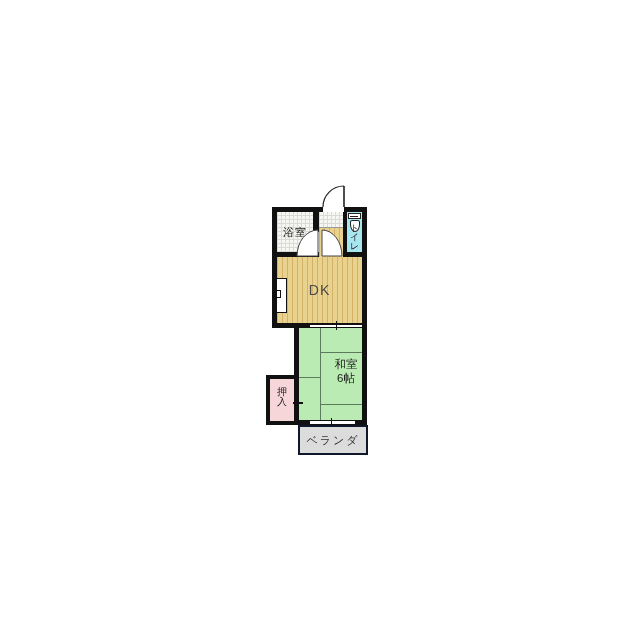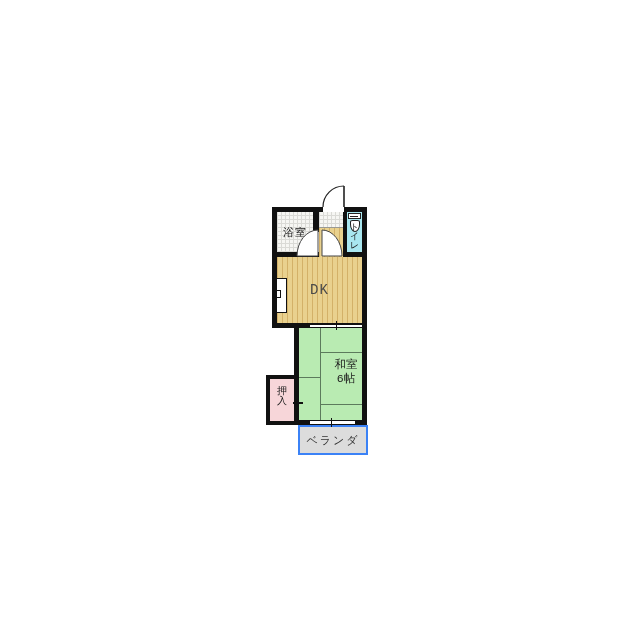--- a/index.html
+++ b/index.html
@@ -1,36 +1,36 @@
 <!DOCTYPE html>
 <html style="--wall: #111111; --dk-floor: #e9d18e; --dk-stripe: #d3b168; --tatami: #b9ebb2; --tatami-line: #5c7a5c; --toilet-floor: #a9e7f0; --closet-fill: #f7d6d9; --veranda-fill: #dcdcdc; --bath-pattern: #f6f6f3;"><head>
 <meta charset="utf-8">
 <style>
   html,body{margin:0;padding:0;background:#fff;}
   #canvas{
     position:relative;width:514px;height:640px;background:#ffffff;overflow:hidden;
-    font-family:Liberation Mono, monospace;
+    font-family:Liberation Sans, sans-serif;
   }
   #plan{position:absolute;left:0;top:0;width:640px;height:640px;}
   .abs{position:absolute;box-sizing:border-box;}
   .wall{background:var(--wall,#111);}
   .fill-bath{
     background-color:var(--bath-pattern,#f6f6f3);
     background-image:
       repeating-linear-gradient(0deg, #dadad6 0 1px, transparent 1px 4px),
       repeating-linear-gradient(90deg, #dadad6 0 1px, transparent 1px 4px);
   }
   .fill-dk{
     background-color:var(--dk-floor,#e9d18e);
     background-image:repeating-linear-gradient(90deg, var(--dk-stripe,#d3b168) 0 1px, transparent 1px 5px);
   }
   .fill-toilet{background:var(--toilet-floor,#a9e7f0);}
   .fill-tatami{background:var(--tatami,#b9ebb2);}
   .fill-closet{background:var(--closet-fill,#f7d6d9);}
-  .fill-veranda{background:var(--veranda-fill,#dcdcdc);border:2px solid #3b82f6;}
+  .fill-veranda{background:var(--veranda-fill,#dcdcdc);border:2px solid #0f172a;}
   .tatami-line{background:var(--tatami-line,#5c7a5c);}
   .opening{background:#fff;border-top:2px solid var(--wall,#111);border-bottom:1px solid var(--wall,#111);}
   .opening-window{background:#fff;border-top:1.5px solid var(--wall,#111);border-bottom:1.5px solid var(--wall,#111);}
   .tick{background:var(--wall,#111);}
   .label{display:flex;align-items:center;justify-content:center;color:#222;}
   .label-bath{font-size:11px;letter-spacing:1px;}
   .label-dk{font-size:14px;color:#4a4a4a;letter-spacing:1px;}
   .label-washitsu{font-size:11.5px;line-height:1.18;text-align:center;color:#1c1c1c;}
   .label-veranda{font-size:11px;letter-spacing:2px;color:#333;}
   .vchars{display:flex;flex-direction:column;align-items:center;justify-content:flex-start;color:#1c1c1c;}

